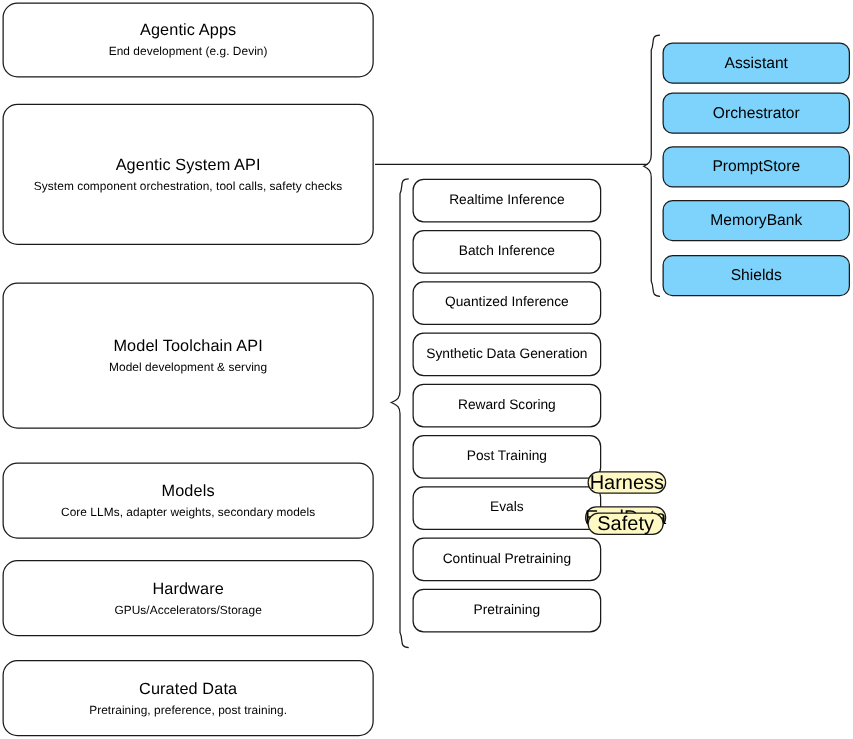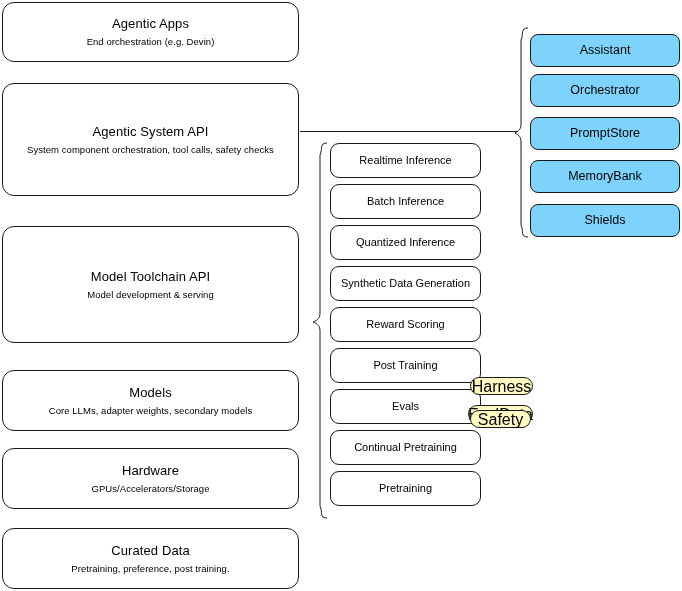--- a/index.html
+++ b/index.html
@@ -100,21 +100,21 @@
     stroke-width: 1;
   }
 </style>
 </head>
 <body>
 
 <div id="canvas">
 
   <div class="box" style="left:2px; top:2px; width:297px; height:60px;">
     <div class="layer-title">Agentic Apps</div>
-    <div class="layer-sub">End orchestration (e.g. Devin)</div>
+    <div class="layer-sub">End development (e.g. Devin)</div>
   </div>
 
   <div class="box" style="left:2px; top:83px; width:297px; height:113px;">
     <div class="layer-title">Agentic System API</div>
     <div class="layer-sub">System component orchestration, tool calls, safety checks</div>
   </div>
 
   <div class="box" style="left:2px; top:226px; width:297px; height:117px;">
     <div class="layer-title">Model Toolchain API</div>
     <div class="layer-sub">Model development &amp; serving</div>

